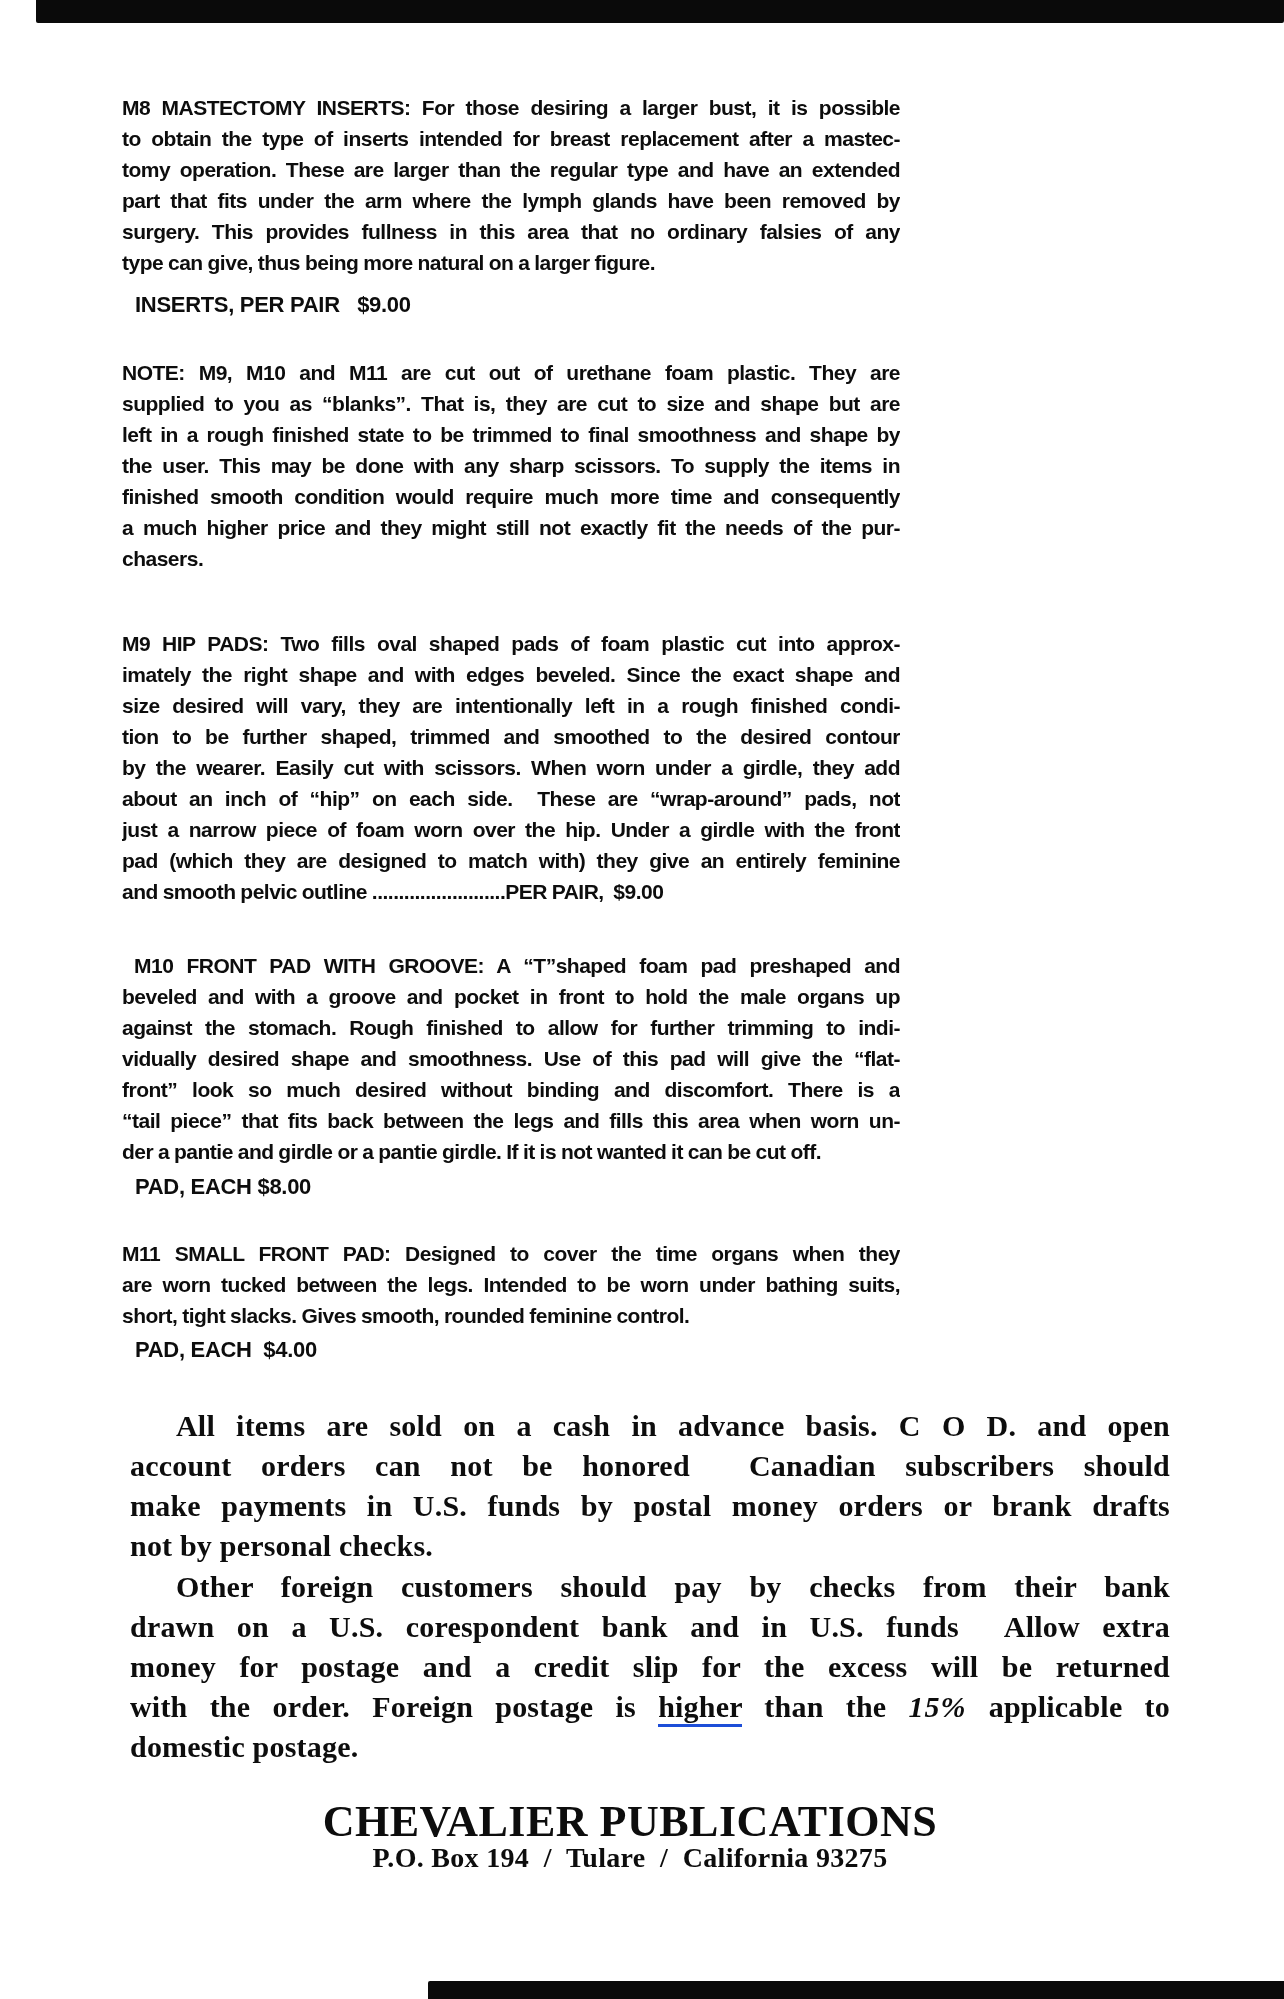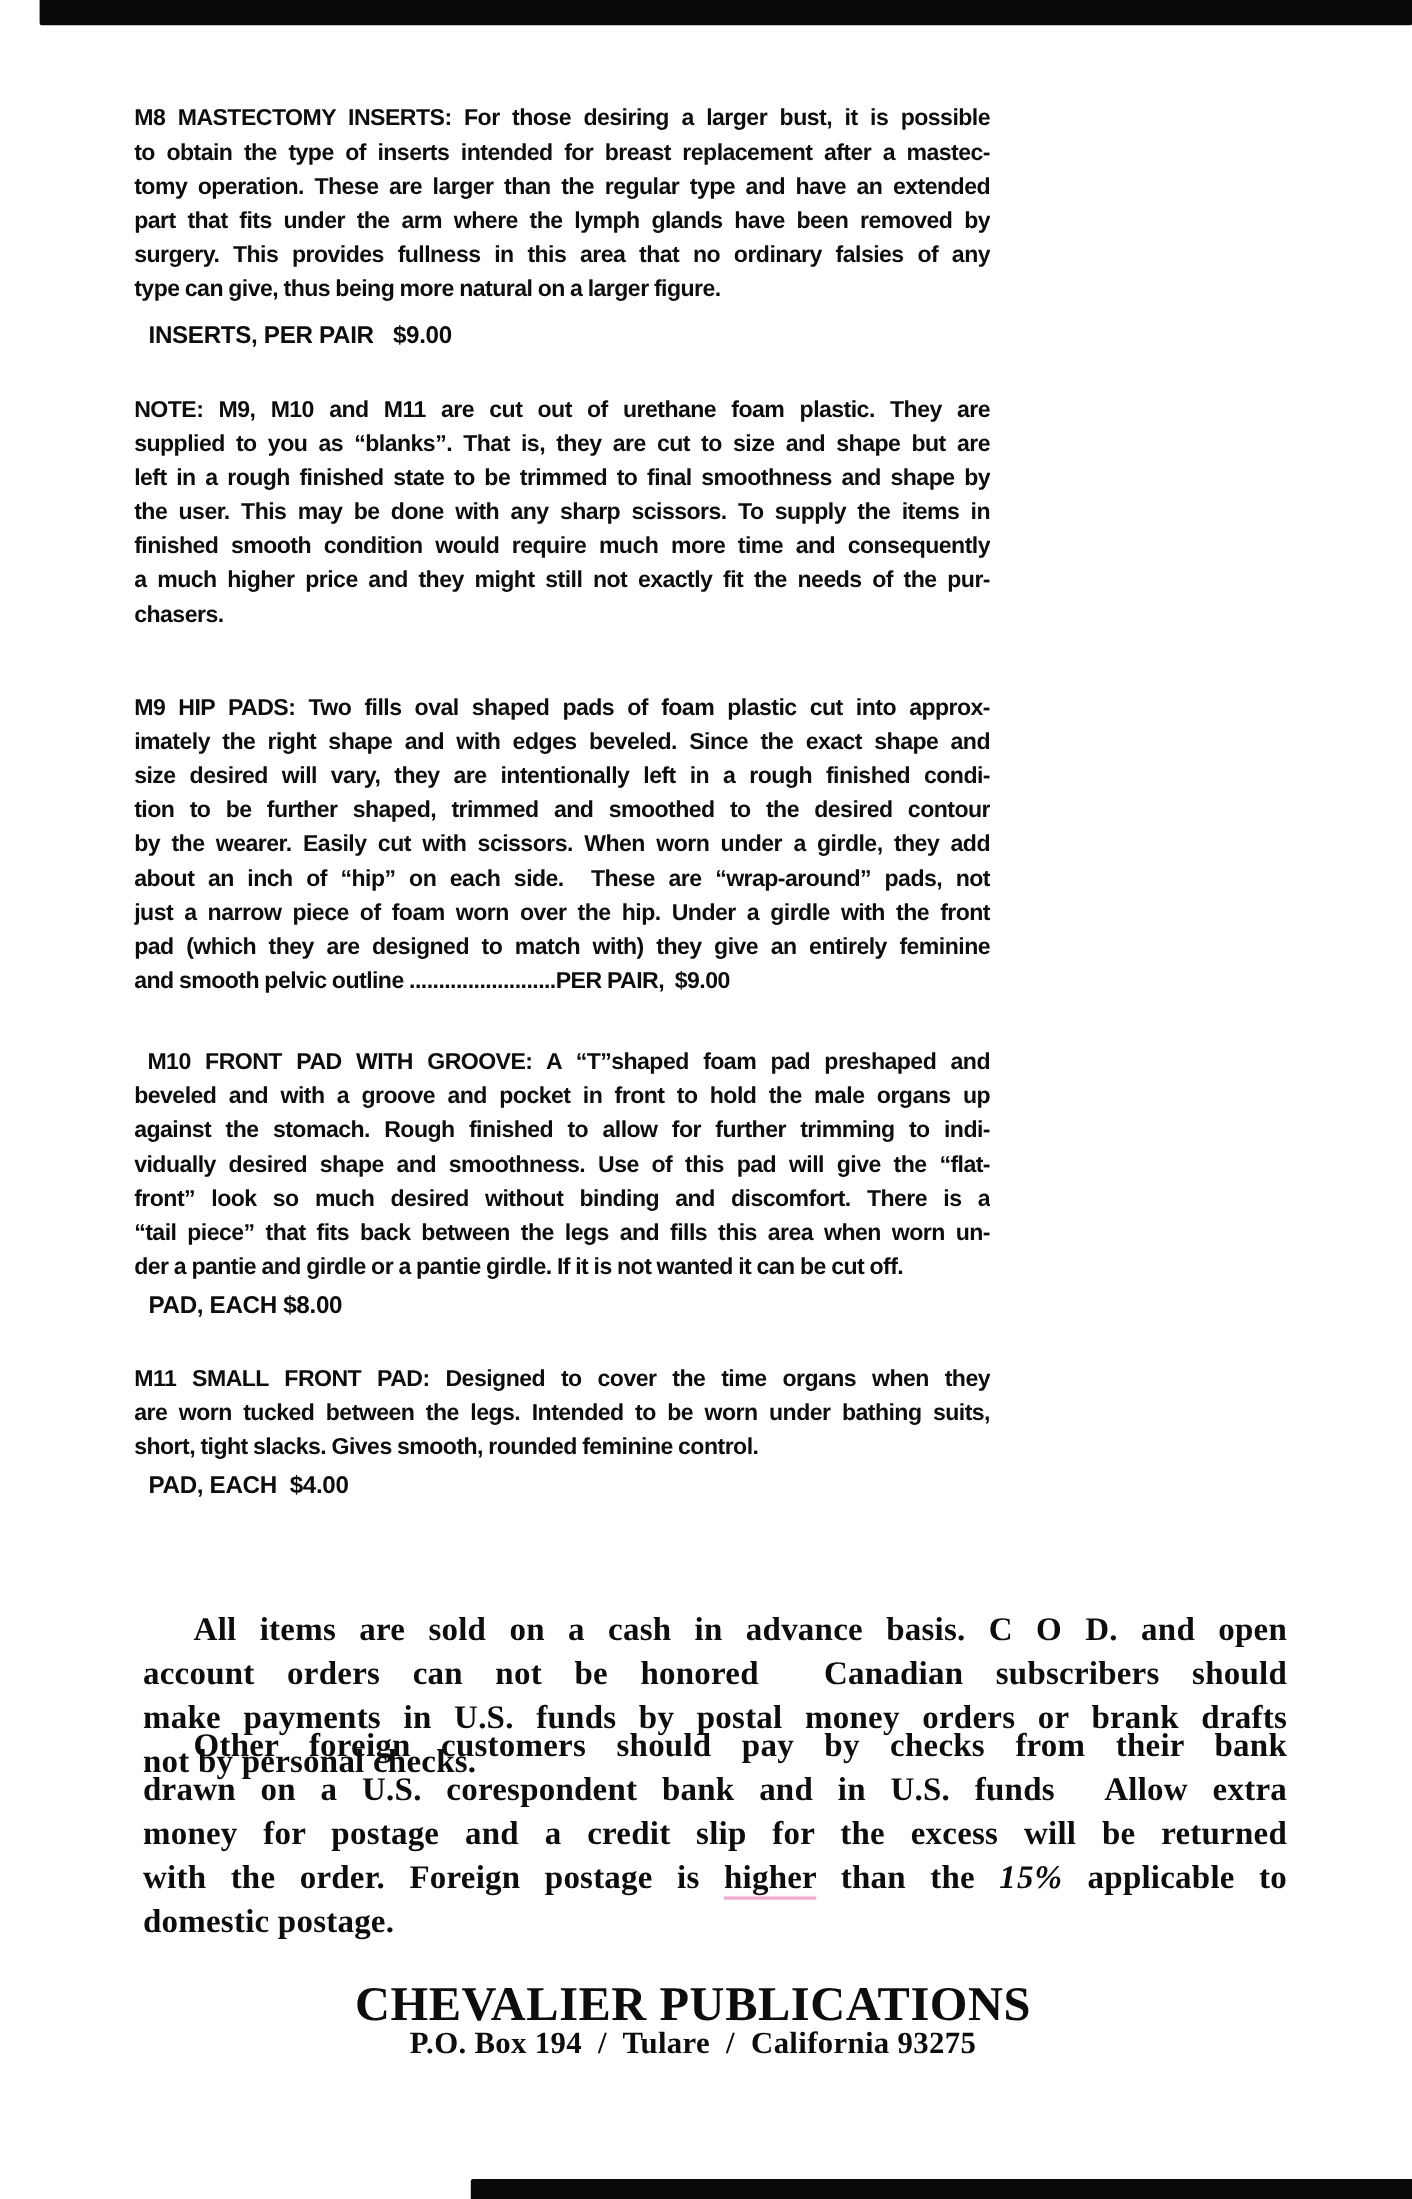--- a/index.html
+++ b/index.html
@@ -84,21 +84,21 @@
     overflow: hidden;
   }
   .slline {
     text-align: left;
     height: 40px;
     overflow: hidden;
   }
   .ind-lg { text-indent: 46px; }
 
   .u-heavy {
-    border-bottom: 5px solid #f9a8d4;
+    border-bottom: 5px solid #1d4ed8;
     padding-bottom: 1px;
   }
   .pct-italic {
     font-style: italic;
     letter-spacing: 1px;
   }
 
   
   .footer-line {
     position: absolute;
@@ -160,21 +160,21 @@
 </div>
 <div class="price-line" style="top:1171px">PAD, EACH $8.00</div>
 
 <div class="sans-par" style="top:1238px">
   <div class="jline">M11 SMALL FRONT PAD: Designed to cover the time organs when they</div>
   <div class="jline">are worn tucked between the legs. Intended to be worn under bathing suits,</div>
   <div class="lline">short, tight slacks. Gives smooth, rounded feminine control.</div>
 </div>
 <div class="price-line" style="top:1334px">PAD, EACH &nbsp;$4.00</div>
 
-<div class="serif-par" style="top:1462px">
+<div class="serif-par" style="top:1406px">
   <div class="sjline ind-lg">All items are sold on a cash in advance basis. C O D. and open</div>
   <div class="sjline">account orders can not be honored &nbsp;Canadian subscribers should</div>
   <div class="sjline">make payments in U.S. funds by postal money orders or brank drafts</div>
   <div class="slline">not by personal checks.</div>
 </div>
 
 <div class="serif-par" style="top:1567px">
   <div class="sjline ind-lg">Other foreign customers should pay by checks from their bank</div>
   <div class="sjline">drawn on a U.S. corespondent bank and in U.S. funds &nbsp;Allow extra</div>
   <div class="sjline">money for postage and a credit slip for the excess will be returned</div>

